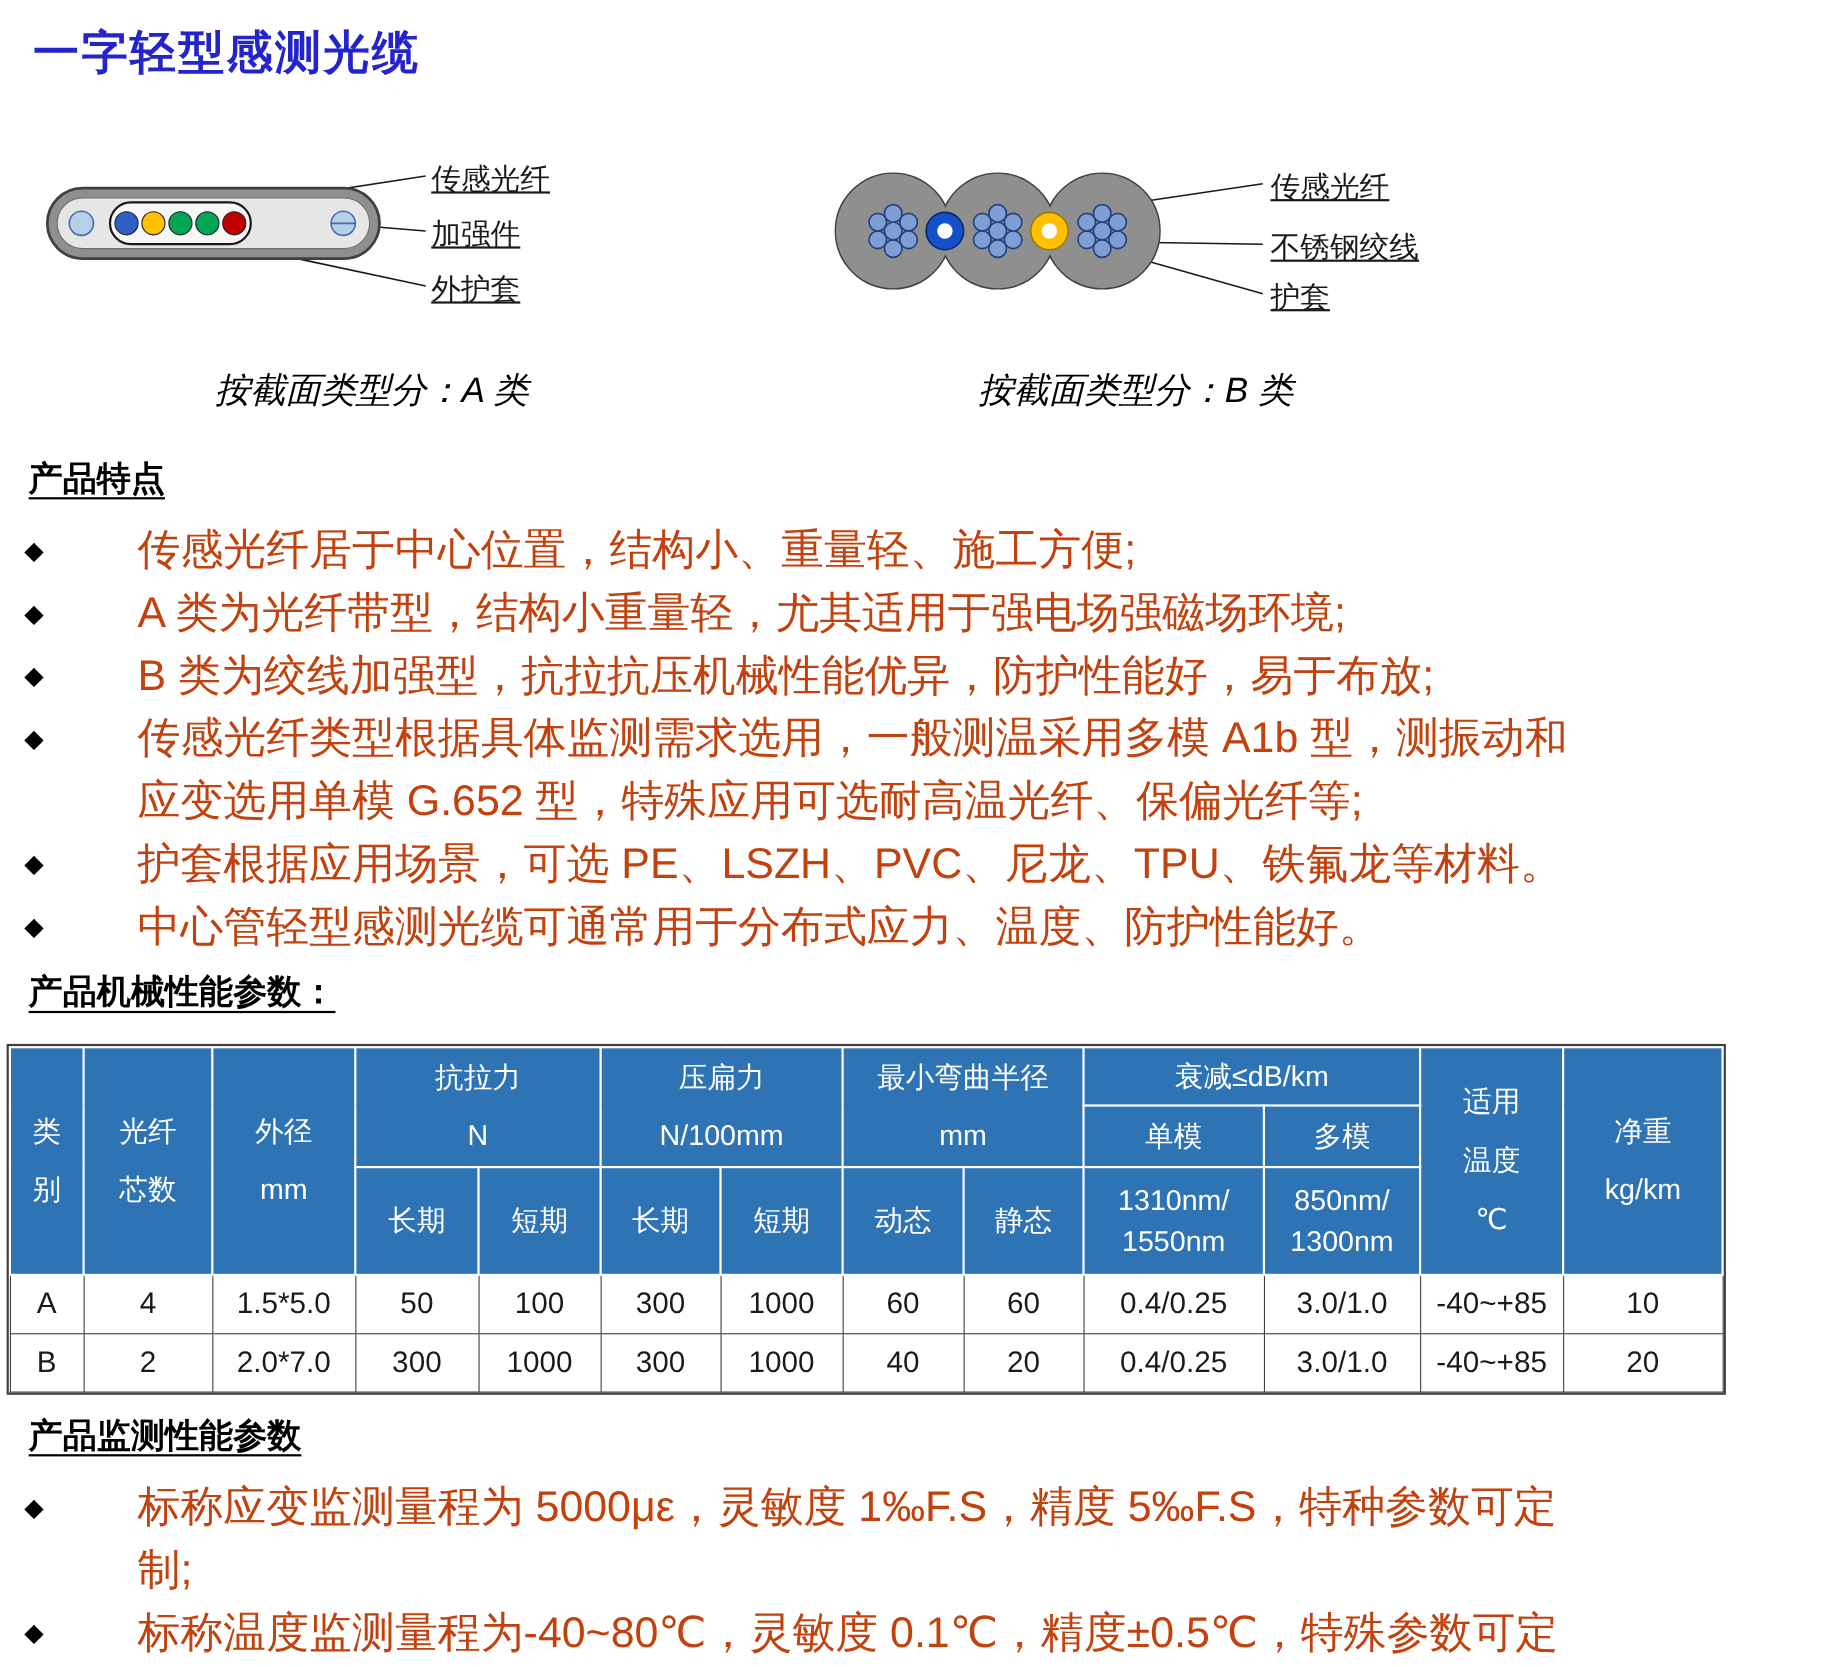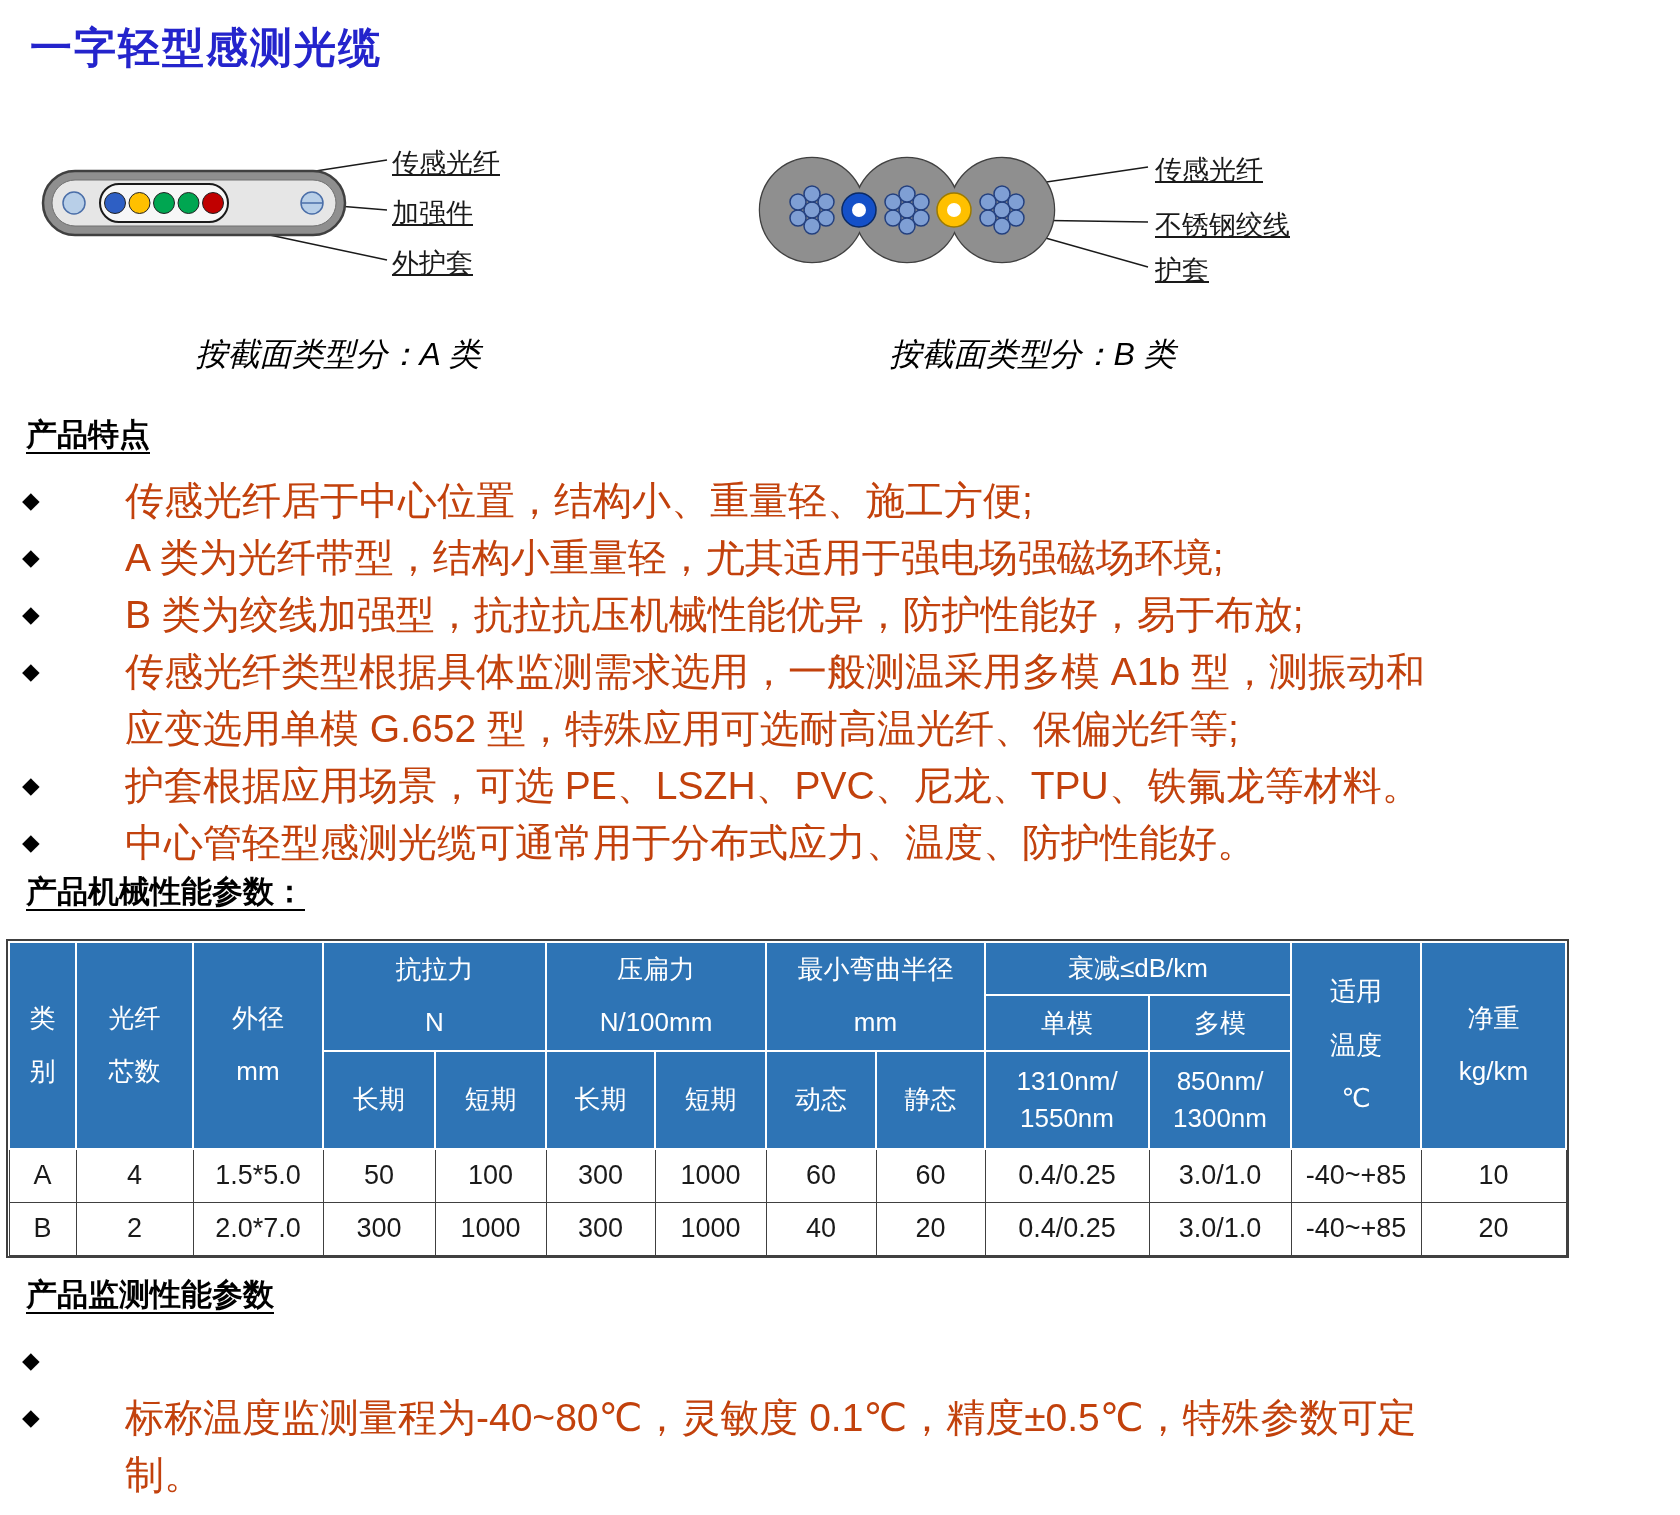--- a/index.html
+++ b/index.html
@@ -19,21 +19,21 @@
   .sec-heading{
     font-size:31px;font-weight:bold;color:#000;
     text-decoration:underline;text-underline-offset:7px;text-decoration-thickness:2px;
     margin:0 0 16px 18px;display:inline-block;
   }
   .heading-row{margin:0;}
   .bullets{list-style:none;margin:0 0 0 14px;padding:0;}
   .bullet-item{display:flex;align-items:flex-start;}
   .bullet-marker{flex:0 0 58px;width:58px;font-size:23px;line-height:57px;color:#000;}
   .bullet-text{font-size:39px;line-height:57px;max-width:1310px;color:#c2410c;margin-left:45px;}
-  .mech-heading-wrap{}
+  .mech-heading-wrap{margin-top:10px;}
   .mech-table{
     border-collapse:collapse;width:1557px;table-layout:fixed;
     outline:2px solid #404040;margin-top:12px;
   }
   .mech-table th{
     background:#2E74B5;color:#ffffff;font-weight:normal;font-size:26px;
     white-space:pre-line;border:2px solid #ffffff;
     vertical-align:middle;text-align:center;line-height:1.4;padding:0 4px;
   }
   .mech-table th.th-spread{line-height:2.05;}
@@ -257,20 +257,21 @@
         <td>-40~+85</td>
         <td>20</td>
       </tr>
     </tbody>
   </table>
 
   <div class="heading-row monitor-heading-wrap"><span class="sec-heading">产品监测性能参数</span></div>
   <ul class="bullets">
     <li class="bullet-item">
       <span class="bullet-marker">◆</span>
+      <span class="bullet-text">标称应变监测量程为 5000με，灵敏度 1‰F.S，精度 5‰F.S，特种参数可定制;</span>
     </li>
     <li class="bullet-item">
       <span class="bullet-marker">◆</span>
       <span class="bullet-text">标称温度监测量程为-40~80℃，灵敏度 0.1℃，精度±0.5℃，特殊参数可定制。</span>
     </li>
   </ul>
 
 </div>
 
 </body></html>

